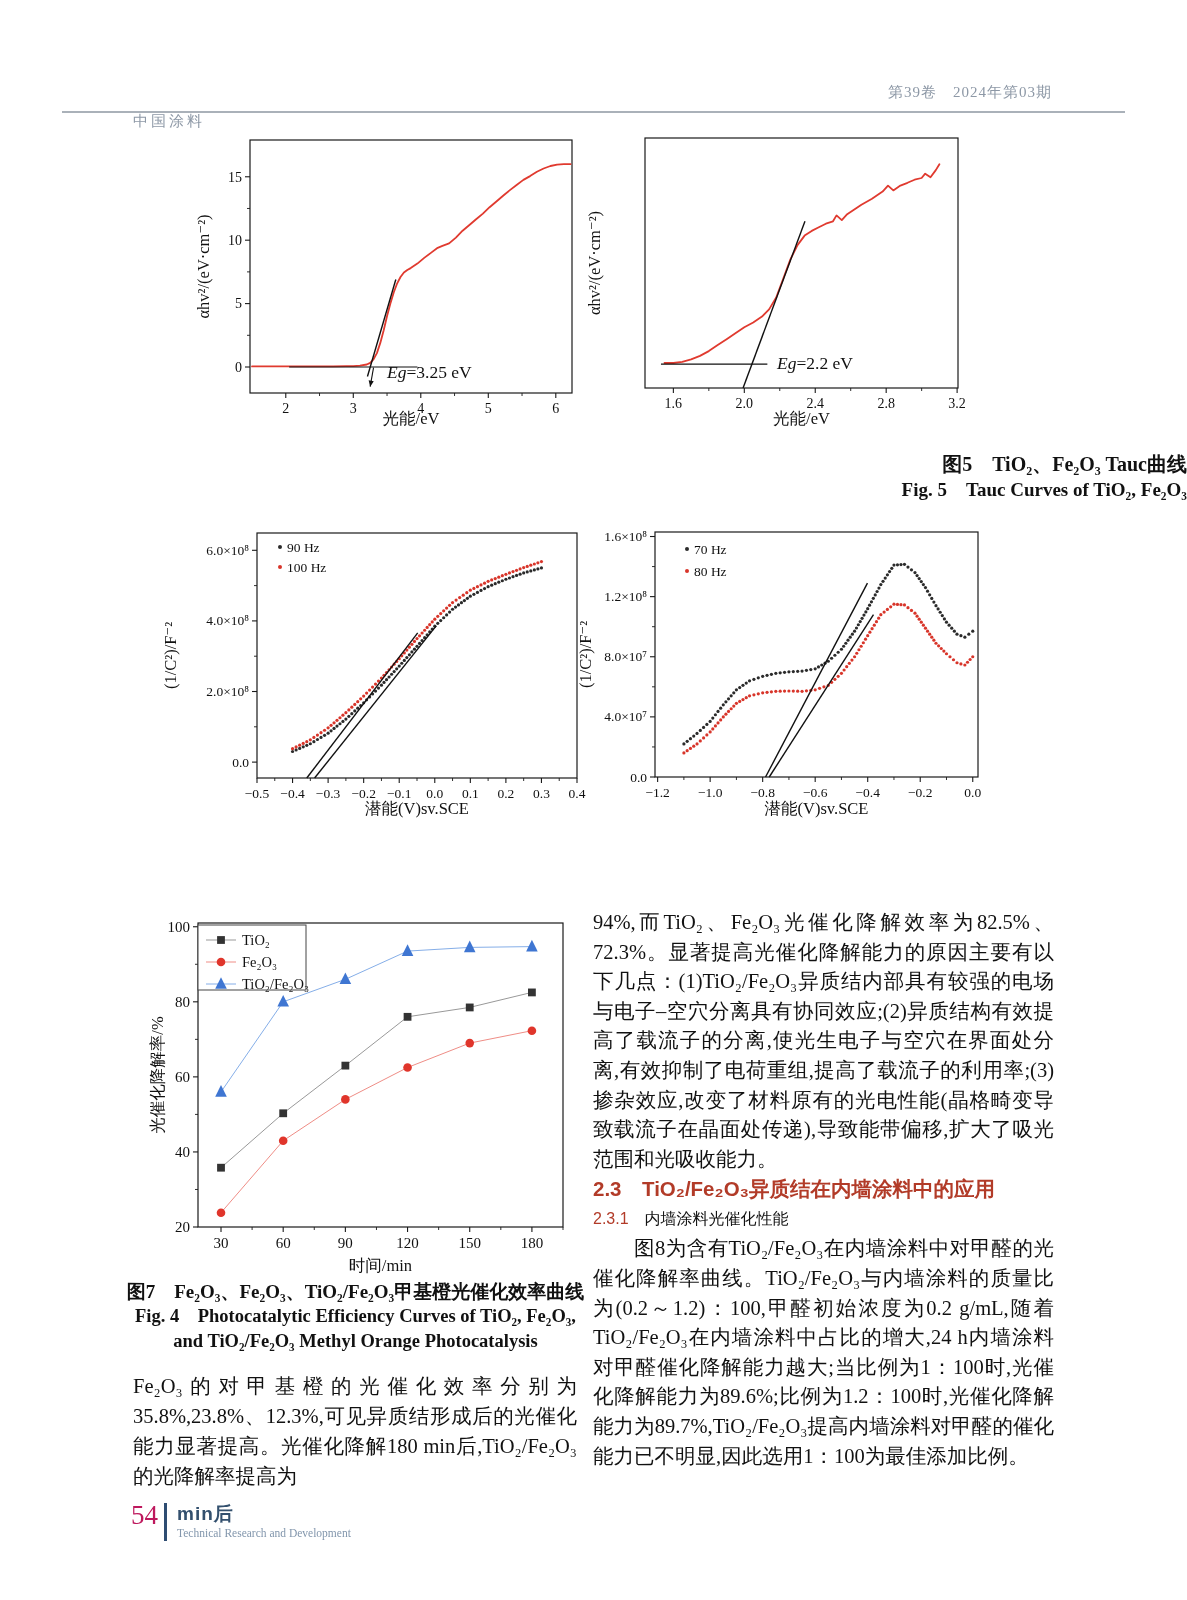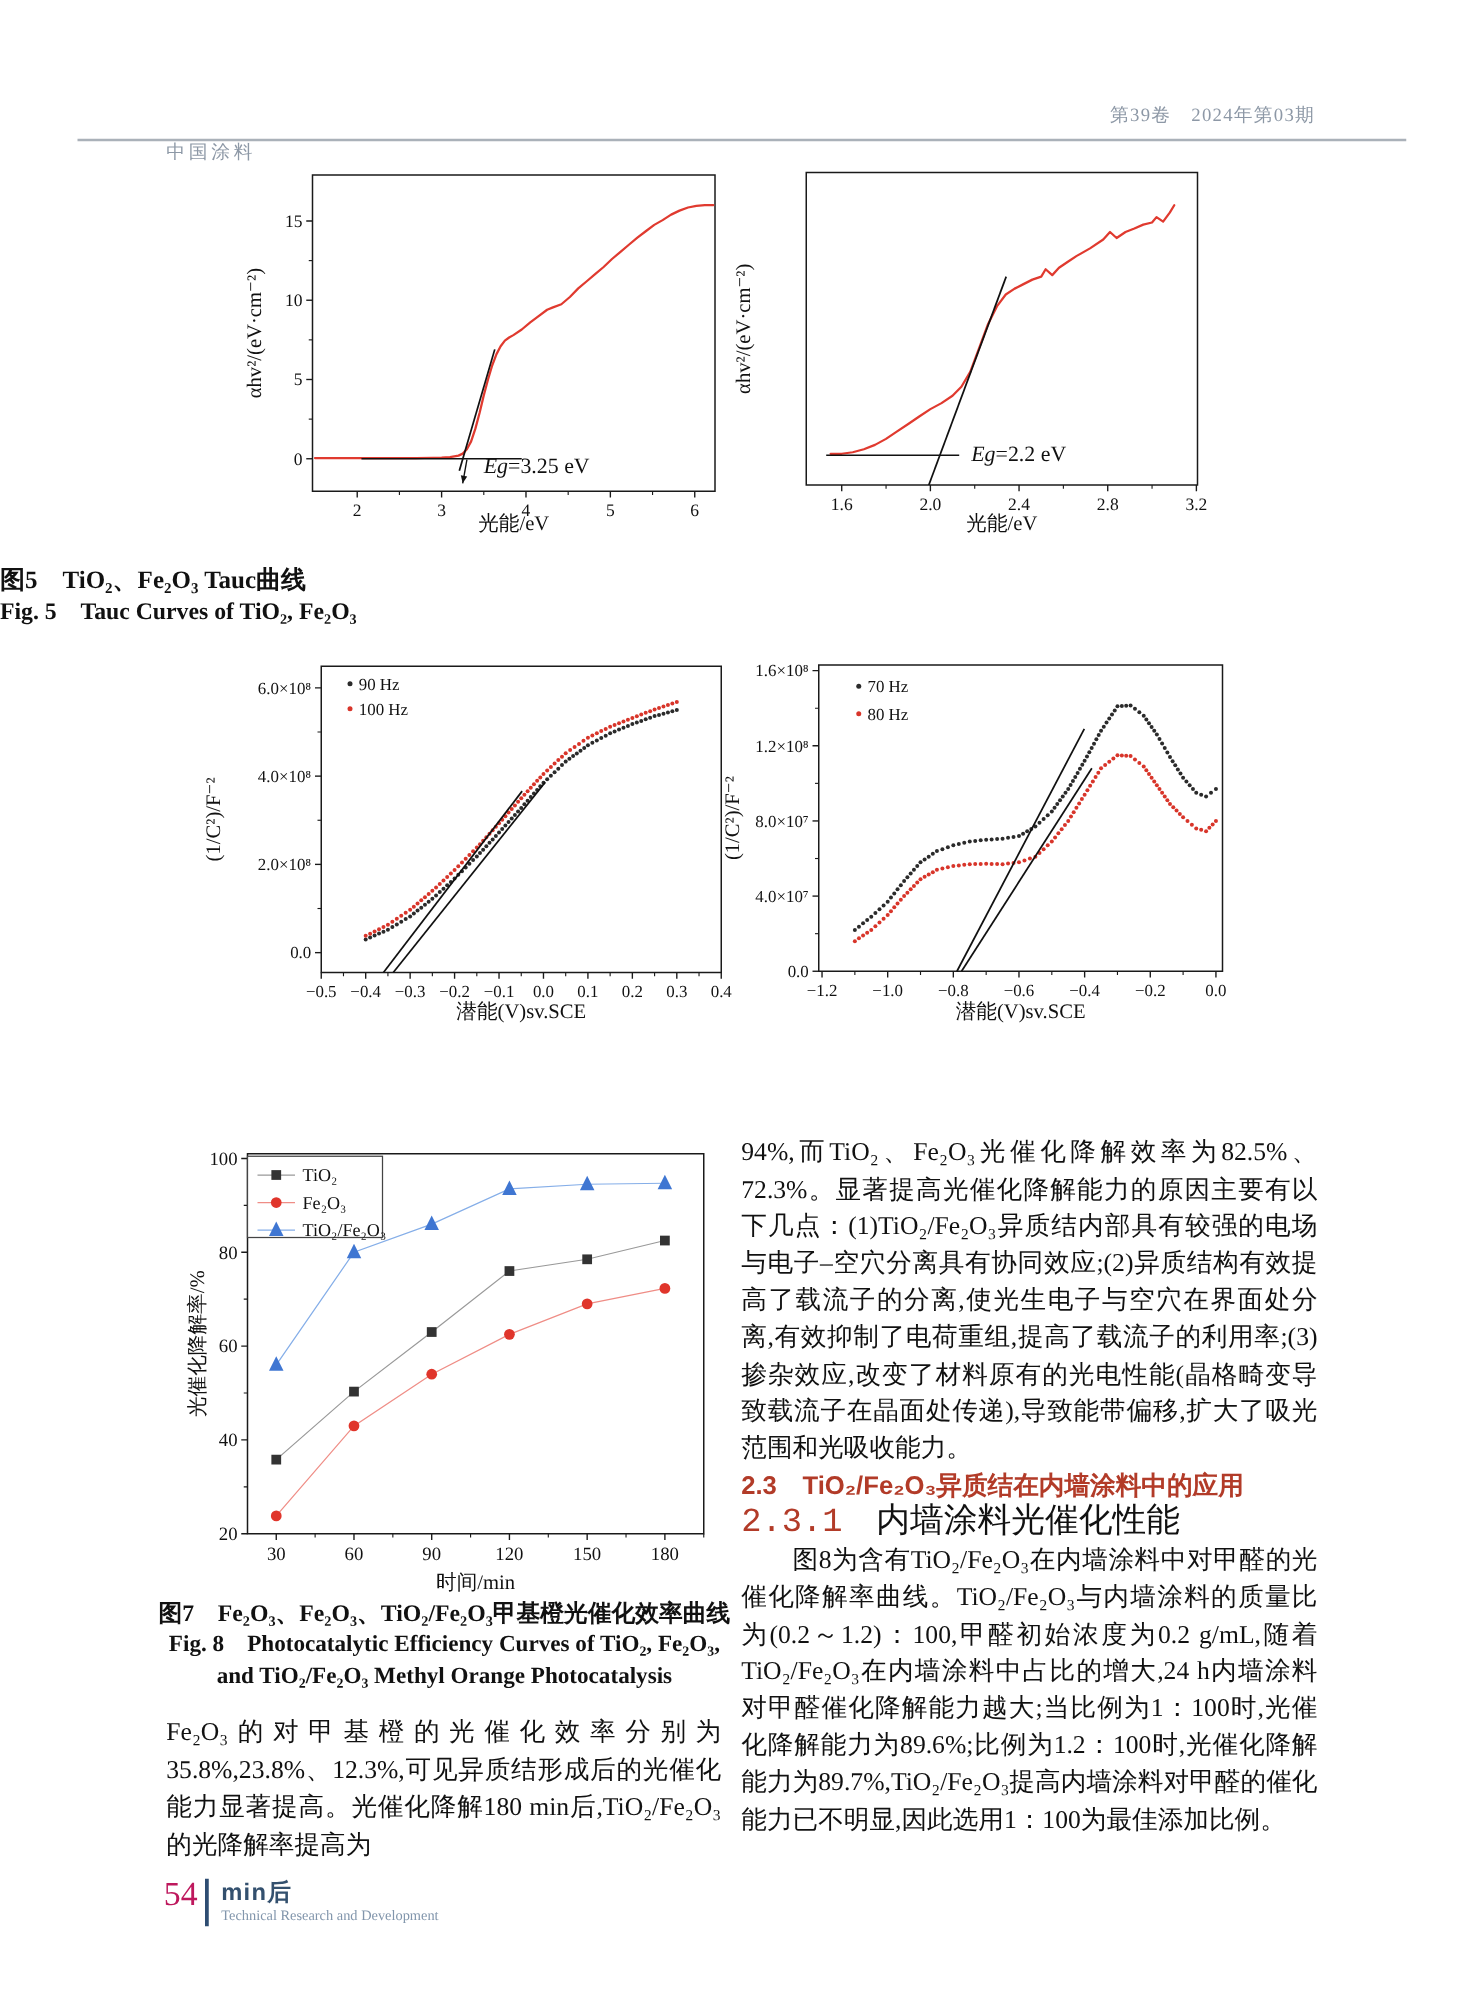--- a/index.html
+++ b/index.html
@@ -2,34 +2,34 @@
 <html><head>
 <meta charset="utf-8">
 <style>
   html,body{margin:0;padding:0;background:#ffffff;}
   .page{position:relative;width:1187px;height:1600px;background:#ffffff;overflow:hidden;
         font-family:"Liberation Serif","DejaVu Serif",serif;color:#111;}
   .abs{position:absolute;}
   .hdr-left{left:133px;top:83px;font-size:15px;letter-spacing:3px;color:#8d98a6;margin-top:29px;}
   .hdr-right{right:135px;top:83px;font-size:15px;letter-spacing:1px;color:#8d98a6;}
   .hdr-rule{left:62px;top:111px;width:1063px;height:2px;background:#aab1b9;}
-  .caption{left:0;width:1187px;text-align:left;font-weight:bold;line-height:26px;}
+  .caption{left:0;width:1187px;text-align:right;font-weight:bold;line-height:26px;}
   .cap-zh{font-size:20px;}
   .cap-en{font-size:19px;}
   .cap7{left:113px;width:485px;text-align:center;font-weight:bold;line-height:25px;}
   .cap7 .cap-zh{font-size:19px;}
   .cap7 .cap-en{font-size:18.5px;}
   .para{font-size:20.5px;line-height:29.6px;text-align:justify;text-justify:inter-ideograph;}
   .left-para{left:133px;top:1371px;width:444px;line-height:30px;}
   .rcol{left:593px;top:908px;width:461px;}
   .rcol p{margin:0;}
   .h23{margin-top:7px;font-family:"Liberation Sans","DejaVu Sans",sans-serif;
        font-weight:bold;font-size:20.5px;line-height:30px;}
-  .h231{margin-top:3px;font-family:Liberation Mono, monospace;
-        font-size:27px;line-height:30px;}
+  .h231{margin-top:3px;font-family:Liberation Sans, sans-serif;
+        font-size:16px;line-height:30px;}
   .indent{text-indent:2em;margin-top:2px;}
   .ftr-num{left:131px;top:1500px;font-size:27px;color:#be185d;text-align:right;}
   .ftr-bar{left:164px;top:1503px;width:3px;height:38px;background:#2e4d72;}
   .ftr-zh{left:177px;top:1501px;font-size:19px;font-weight:bold;color:#33506e;
           font-family:"Liberation Sans","DejaVu Sans",sans-serif;letter-spacing:1px;}
   .ftr-en{left:177px;top:1527px;font-size:11.5px;color:#8296ac;}
   svg{display:block;}
 </style>
 </head>
 <body>
@@ -622,21 +622,21 @@
       <text x="109" y="52.075" font-size="14.5" fill="#111" style="font-family: &quot;Liberation Serif&quot;, &quot;DejaVu Serif&quot;, serif;">TiO₂</text>
       <line x1="73" y1="69" x2="103" y2="69" stroke="#ef8d86" stroke-width="1"></line>
       <circle cx="88" cy="69" r="4.3" fill="#e0352b"></circle>
       <text x="109" y="74.075" font-size="14.5" fill="#111" style="font-family: &quot;Liberation Serif&quot;, &quot;DejaVu Serif&quot;, serif;">Fe₂O₃</text>
       <line x1="73" y1="91" x2="103" y2="91" stroke="#85aee8" stroke-width="1"></line>
       <polygon points="88,84.156 82.2,95.756 93.8,95.756" fill="#3f76d2"></polygon>
       <text x="109" y="96.075" font-size="14.5" fill="#111" style="font-family: &quot;Liberation Serif&quot;, &quot;DejaVu Serif&quot;, serif;">TiO₂/Fe₂O₃</text>
     </svg>
   <div class="abs cap7" style="top:1279px;">
     <div class="cap-zh">图7　Fe₂O₃、Fe₂O₃、TiO₂/Fe₂O₃甲基橙光催化效率曲线</div>
-    <div class="cap-en">Fig. 8　Photocatalytic Efficiency Curves of TiO₂, Fe₂O₃,</div>
+    <div class="cap-en">Fig. 4　Photocatalytic Efficiency Curves of TiO₂, Fe₂O₃,</div>
     <div class="cap-en">and TiO₂/Fe₂O₃ Methyl Orange Photocatalysis</div>
   </div>
 
   <div class="abs para left-para">Fe₂O₃的对甲基橙的光催化效率分别为35.8%,23.8%、12.3%,可见异质结形成后的光催化能力显著提高。光催化降解180 min后,TiO₂/Fe₂O₃的光降解率提高为</div>
 
   <div class="abs rcol">
     <p class="para">94%,而TiO₂、Fe₂O₃光催化降解效率为82.5%、72.3%。显著提高光催化降解能力的原因主要有以下几点：(1)TiO₂/Fe₂O₃异质结内部具有较强的电场与电子–空穴分离具有协同效应;(2)异质结构有效提高了载流子的分离,使光生电子与空穴在界面处分离,有效抑制了电荷重组,提高了载流子的利用率;(3)掺杂效应,改变了材料原有的光电性能(晶格畸变导致载流子在晶面处传递),导致能带偏移,扩大了吸光范围和光吸收能力。</p>
     <p class="h23" style="color:#b23b28;">2.3　TiO₂/Fe₂O₃异质结在内墙涂料中的应用</p>
     <p class="h231"><span style="color:#b23b28;">2.3.1</span><span>　内墙涂料光催化性能</span></p>
     <p class="para indent">图8为含有TiO₂/Fe₂O₃在内墙涂料中对甲醛的光催化降解率曲线。TiO₂/Fe₂O₃与内墙涂料的质量比为(0.2～1.2)：100,甲醛初始浓度为0.2 g/mL,随着TiO₂/Fe₂O₃在内墙涂料中占比的增大,24 h内墙涂料对甲醛催化降解能力越大;当比例为1：100时,光催化降解能力为89.6%;比例为1.2：100时,光催化降解能力为89.7%,TiO₂/Fe₂O₃提高内墙涂料对甲醛的催化能力已不明显,因此选用1：100为最佳添加比例。</p>

